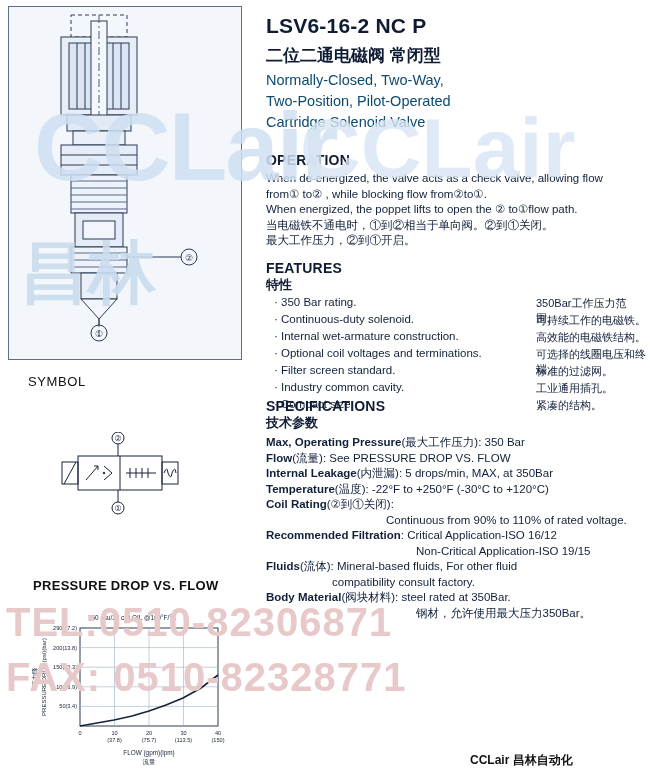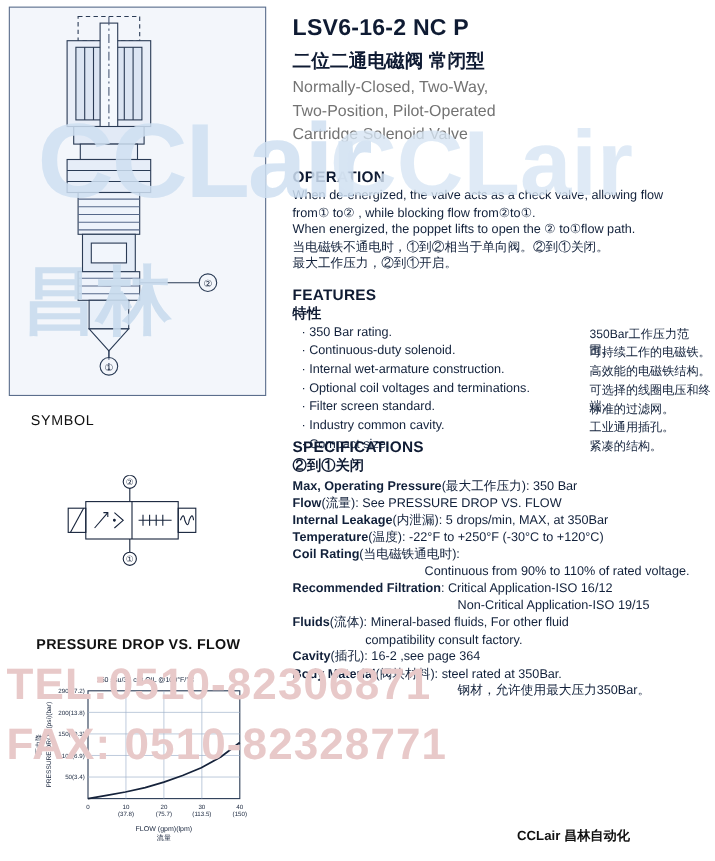--- a/index.html
+++ b/index.html
@@ -42,21 +42,21 @@
   .model{
     position:absolute;left:8px;top:14px;
     font-size:21px;font-weight:bold;letter-spacing:.2px;color:#0f1b33;
   }
   .model-cn{
     position:absolute;left:8px;top:44px;
     font-size:17px;font-weight:bold;color:#0f1b33;
   }
   .subtitle{
     position:absolute;left:8px;top:70px;width:380px;
-    font-size:14.5px;line-height:21px;color:#737373;
+    font-size:14.5px;line-height:21px;color:#0c4a6e;
   }
 
   .sec-h{
     font-size:14px;font-weight:bold;color:#0f1b33;letter-spacing:.2px;
   }
   .sec-h-cn{font-size:13px;font-weight:bold;color:#0f1b33;}
 
   .operation{position:absolute;left:8px;top:152px;width:382px;}
   .op-body{font-size:11.5px;line-height:15.5px;color:#11203a;margin-top:3px;}
   .op-body div{white-space:nowrap;}
@@ -298,49 +298,46 @@
         </div>
         <div class="feat-row">
           <span class="feat-en">· Compact size.</span>
           <span class="feat-cn">紧凑的结构。</span>
         </div>
       </div>
     </div>
 
     <div class="specs">
       <div class="sec-h">SPECIFICATIONS</div>
-      <div class="sec-h-cn">②到①关闭</div>
+      <div class="sec-h-cn">技术参数</div>
       <div class="spec-body">
         <div>
           <b>Max, Operating Pressure</b><span>(最大工作压力)</span><span>: 350 Bar</span>
         </div>
         <div>
           <b>Flow</b><span>(流量)</span><span>: See PRESSURE DROP VS. FLOW</span>
         </div>
         <div>
           <b>Internal Leakage</b><span>(内泄漏)</span><span>: 5 drops/min, MAX, at 350Bar</span>
         </div>
         <div>
           <b>Temperature</b><span>(温度)</span><span>: -22°F to +250°F (-30°C to +120°C)</span>
         </div>
         <div>
-          <b>Coil Rating</b><span>(当电磁铁通电时)</span><span>:</span>
+          <b>Coil Rating</b><span>(②到①关闭)</span><span>:</span>
         </div>
         <div class="indent2">Continuous from 90% to 110% of  rated voltage.</div>
         <div>
           <b>Recommended Filtration</b><span>: Critical Application-ISO 16/12</span>
         </div>
         <div class="indent4">Non-Critical Application-ISO 19/15</div>
         <div>
           <b>Fluids</b><span>(流体)</span><span>: Mineral-based fluids, For other fluid</span>
         </div>
         <div class="indent3">compatibility consult factory.</div>
-        <div>
-          <b>Cavity</b><span>(插孔)</span><span>: 16-2 ,see page 364</span>
-        </div>
         <div>
           <b>Body Material</b><span>(阀块材料)</span><span>: steel rated at 350Bar.</span>
         </div>
         <div class="indent4">钢材，允许使用最大压力350Bar。</div>
       </div>
     </div>
   </div>
 
   <div class="wm wm-logo">CCLair</div>
   <div class="wm wm-logo2">CCLair</div>

